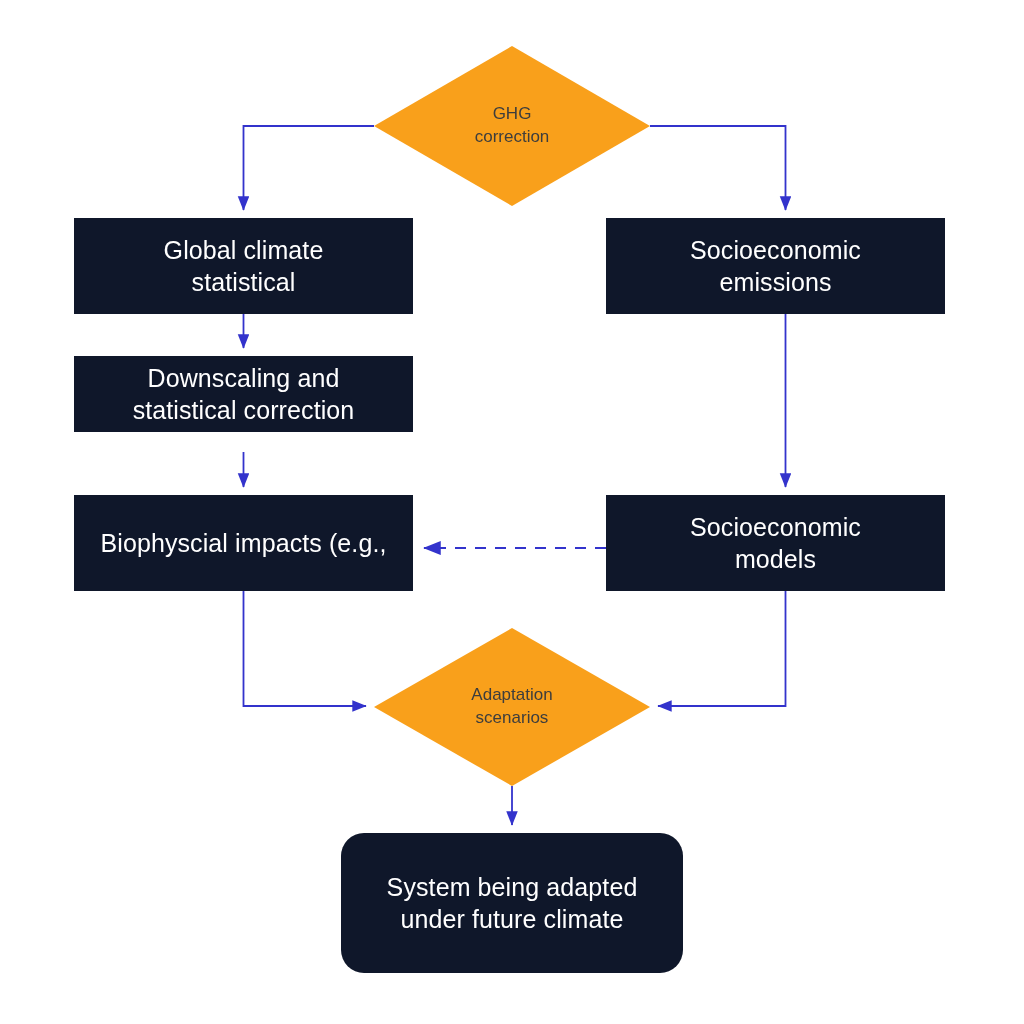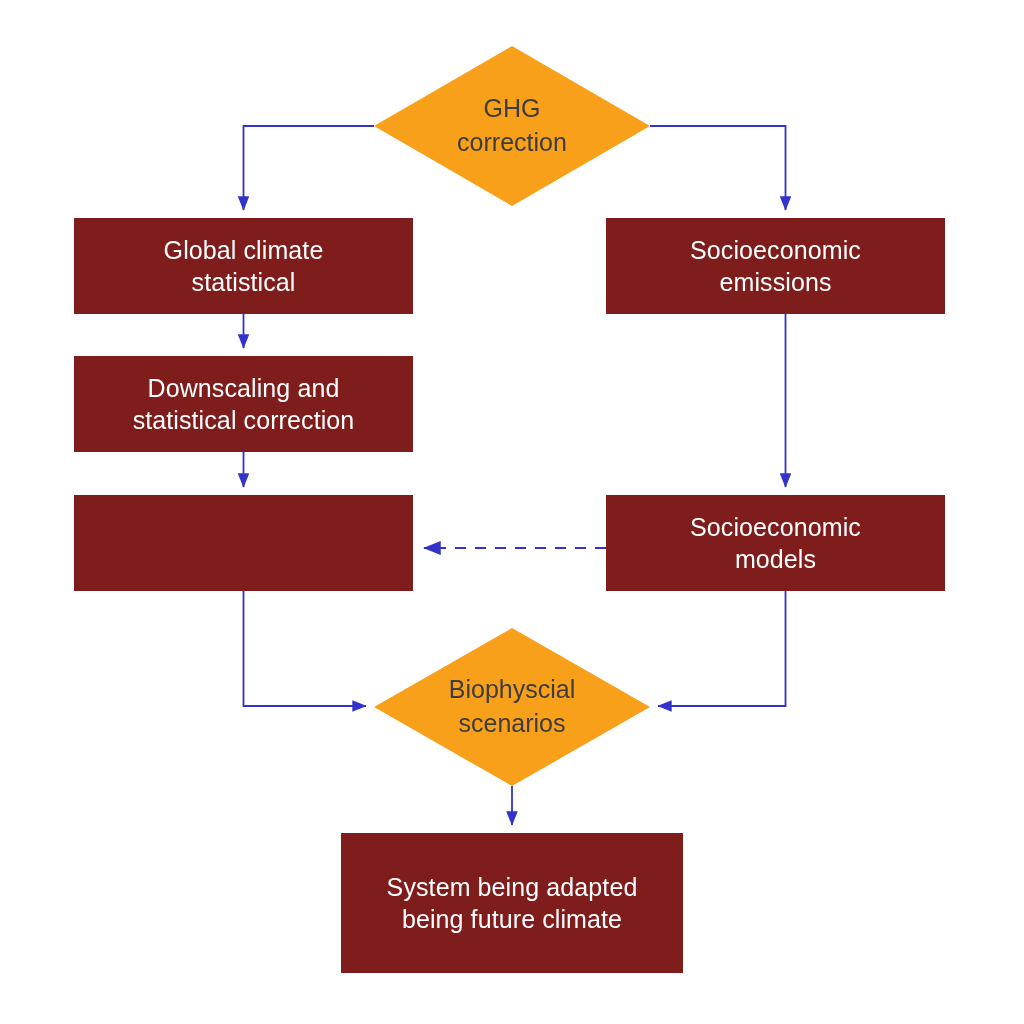--- a/index.html
+++ b/index.html
@@ -30,21 +30,21 @@
   .node {
     position: absolute;
     display: flex;
     align-items: center;
     justify-content: center;
     text-align: center;
     box-sizing: border-box;
   }
 
   .box {
-    background: #7f1d1d;
+    background: #0f172a;
     color: #ffffff;
     font-size: 25px;
     line-height: 1.28;
     padding: 4px 10px;
     letter-spacing: 0.1px;
   }
 
   .diamond-wrap {
     position: absolute;
   }
@@ -59,35 +59,35 @@
     position: absolute;
     left: 0;
     top: 0;
     width: 100%;
     height: 100%;
     display: flex;
     align-items: center;
     justify-content: center;
     text-align: center;
     color: #3d3d3d;
-    font-size: 25px;
+    font-size: 17px;
     line-height: 1.35;
     box-sizing: border-box;
     padding: 0 14px;
   }
 
   
   #node-ghg            { left: 374px; top: 46px;  width: 276px; height: 160px; }
   #node-global         { left: 74px;  top: 218px; width: 339px; height: 96px; }
   #node-socio-scen     { left: 606px; top: 218px; width: 339px; height: 96px; }
-  #node-downscaling    { left: 74px;  top: 356px; width: 339px; height: 96px; }
+  #node-downscaling    { left: 74px;  top: 356px; width: 339px; height: 76px; }
   #node-biophysical    { left: 74px;  top: 495px; width: 339px; height: 96px; }
   #node-socio-impacts  { left: 606px; top: 495px; width: 339px; height: 96px; }
   #node-adaptation     { left: 374px; top: 628px; width: 276px; height: 158px; }
-  #node-system         { left: 341px; top: 833px; width: 342px; height: 140px; }
+  #node-system         { left: 341px; top: 833px; width: 342px; height: 140px; border-radius: 23px; }
 </style>
 </head>
 <body>
 
 <div id="canvas">
 
   <svg id="edge-layer" viewBox="0 0 1024 1024" xmlns="http://www.w3.org/2000/svg">
     <defs>
       <marker id="arrowhead" markerWidth="9" markerHeight="9" refX="7.6" refY="3.2" orient="auto" markerUnits="strokeWidth">
         <path d="M0,0 L8,3.2 L0,6.4 z" fill="#3333cc"></path>
@@ -141,42 +141,43 @@
 
   <div class="node box" id="node-downscaling">
     <div>
       <div>Downscaling and</div>
       <div>statistical correction</div>
     </div>
   </div>
 
   <div class="node box" id="node-biophysical">
     <div>
+      <div>Biophyscial impacts (e.g.,</div>
     </div>
   </div>
 
   <div class="node box" id="node-socio-impacts">
     <div>
       <div>Socioeconomic</div>
       <div>models</div>
     </div>
   </div>
 
   <div class="diamond-wrap" id="node-adaptation">
     <svg class="diamond-shape" viewBox="0 0 276 158" preserveAspectRatio="none" xmlns="http://www.w3.org/2000/svg">
       <polygon points="138,0 276,79 138,158 0,79" fill="#f9a01b"></polygon>
     </svg>
     <div class="diamond-label">
       <div>
-        <div>Biophyscial</div>
+        <div>Adaptation</div>
         <div>scenarios</div>
       </div>
     </div>
   </div>
 
   <div class="node box" id="node-system">
     <div>
       <div>System being adapted</div>
-      <div>being future climate</div>
+      <div>under future climate</div>
     </div>
   </div>
 
 </div>
 
 </body></html>

